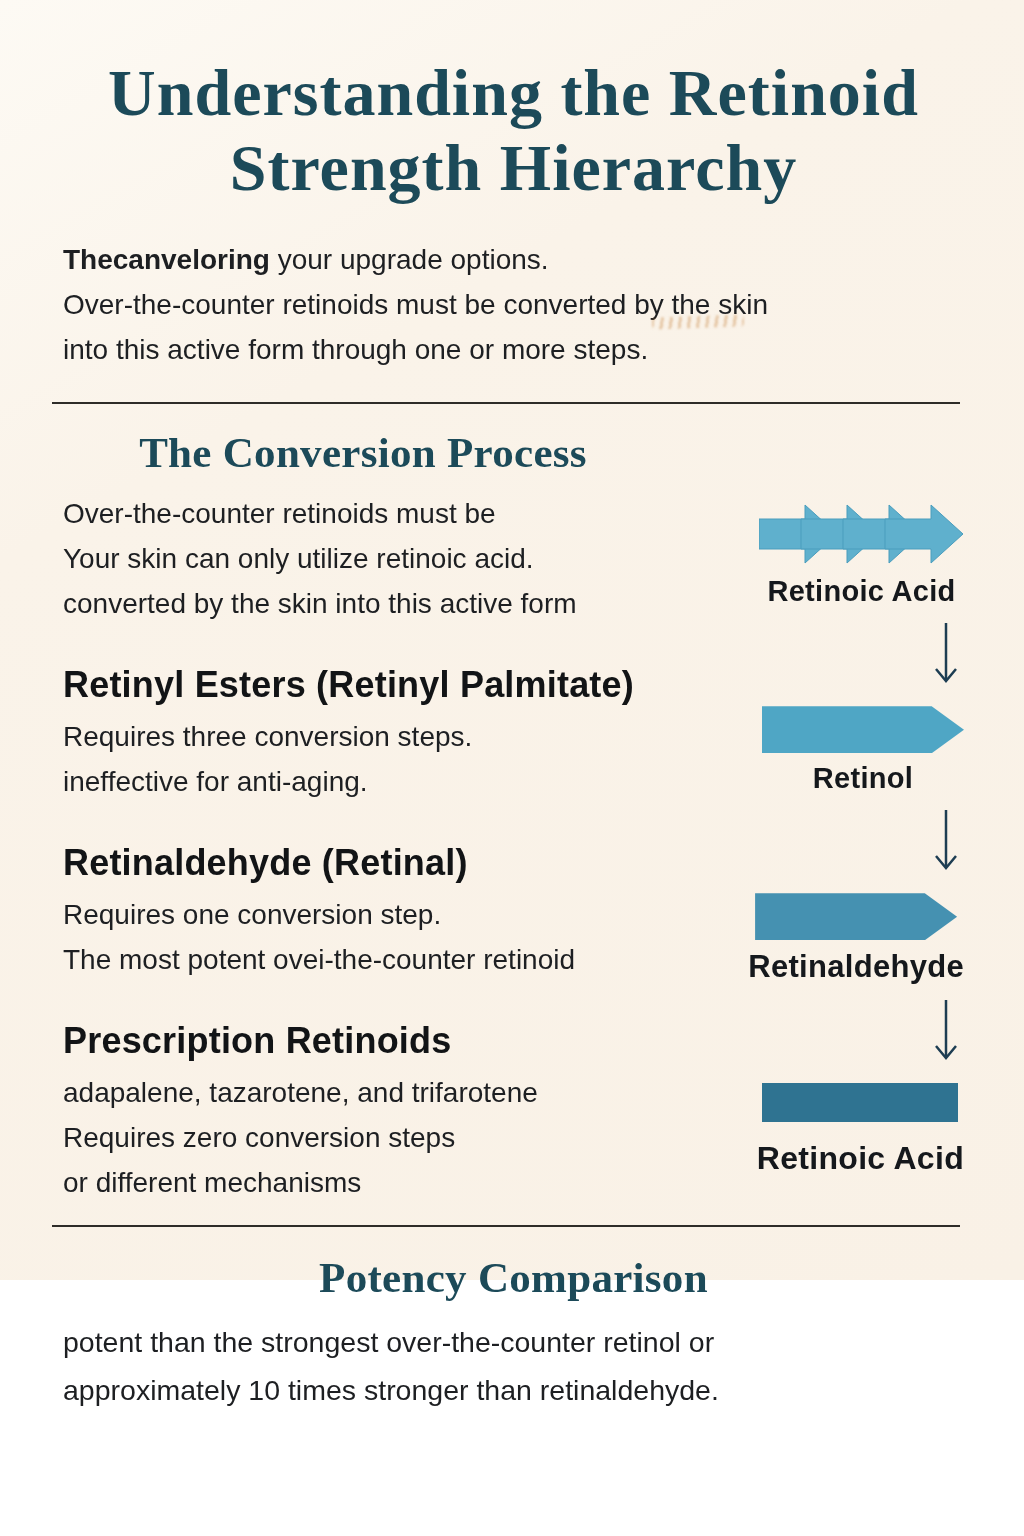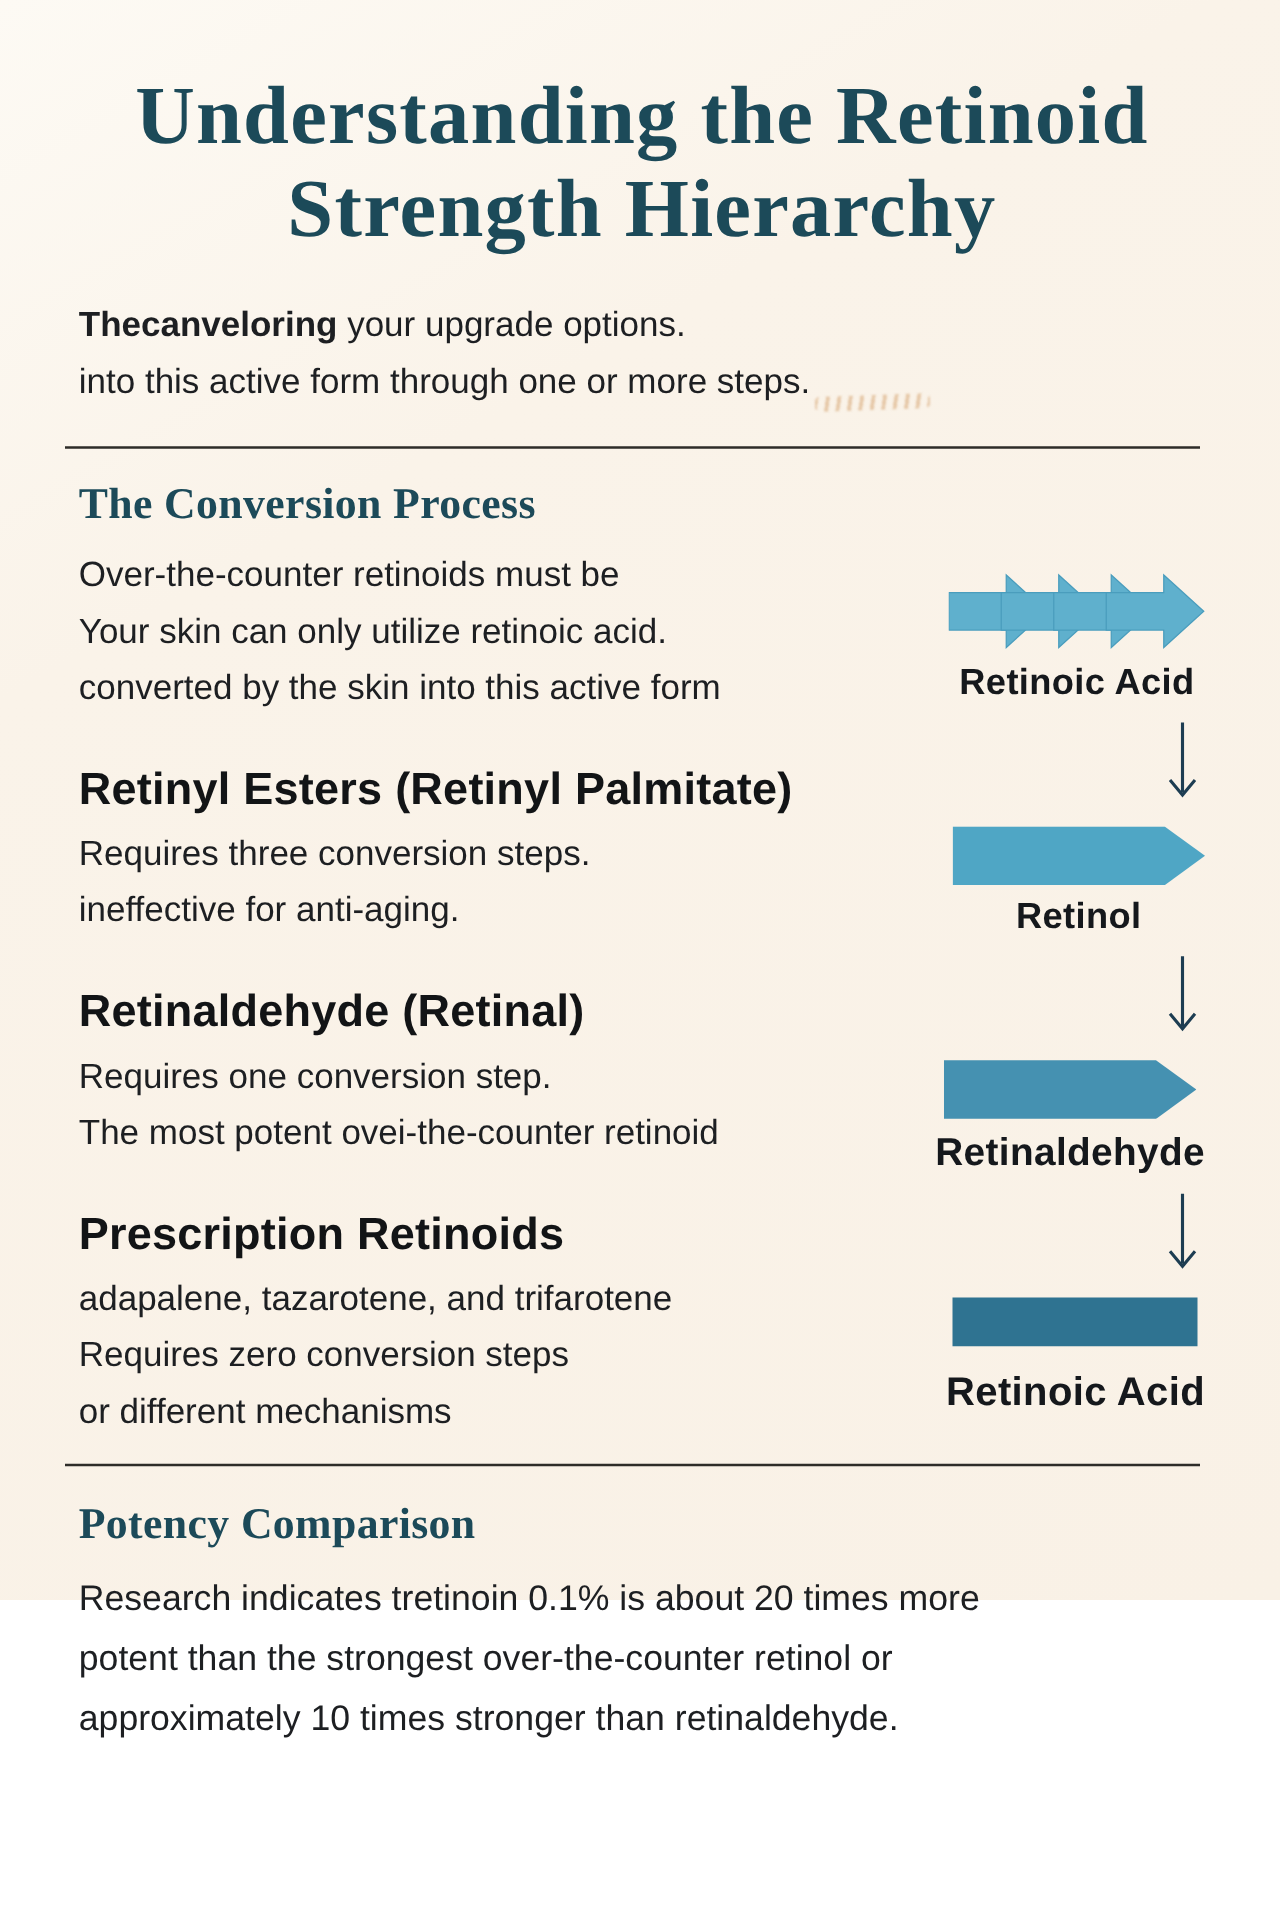--- a/index.html
+++ b/index.html
@@ -42,23 +42,24 @@
   .main { display:flex; margin-top:24px; }
   .col-left { flex:0 0 600px; }
   .col-right {
     flex:1;
     display:flex; flex-direction:column; align-items:flex-end;
     padding-top:74px;
   }
   .serif-heading {
     font-family:"Liberation Serif", serif;
     font-weight:700;
-    font-size:35px;
+    font-size:43px;
     letter-spacing:.3px;
     margin:0 0 14px 0;
+    text-align:center;
   }
   .body-line {
     font-size:28px;
     line-height:45px;
     white-space:nowrap;
     color:#1d1f22;
   }
   .sub-heading {
     font-size:36px;
     font-weight:700;
@@ -103,20 +104,21 @@
 
   <h1 class="title" style="color: rgb(28, 74, 89);">
     <span>Understanding the Retinoid</span><br>
     <span>Strength Hierarchy</span>
   </h1>
 
   <div class="intro">
     <div class="body-line">
       <span class="lead-bold">Thecanveloring</span><span> your upgrade options.</span>
     </div>
+    <div class="body-line">Over-the-counter retinoids must be converted by the skin</div>
     <div class="body-line">into this active form through one or more steps.</div>
   </div>
 
   <div class="smudge"></div>
 
   <hr class="divider">
 
   <div class="main">
 
     <div class="col-left">
@@ -192,19 +194,18 @@
       </div>
 
     </div>
   </div>
 
   <hr class="divider" style="margin-top:20px">
 
   <div class="potency">
     <h2 class="serif-heading" style="color: rgb(28, 74, 89);">Potency Comparison</h2>
     <div>
-      <div class="body-line">Research indicates tretinoin  0.1% is about 20 times more</div>
       <div class="body-line">potent than the strongest over-the-counter retinol or</div>
       <div class="body-line">approximately 10 times stronger than retinaldehyde.</div>
     </div>
   </div>
 
 </div>
 
 </body></html>

